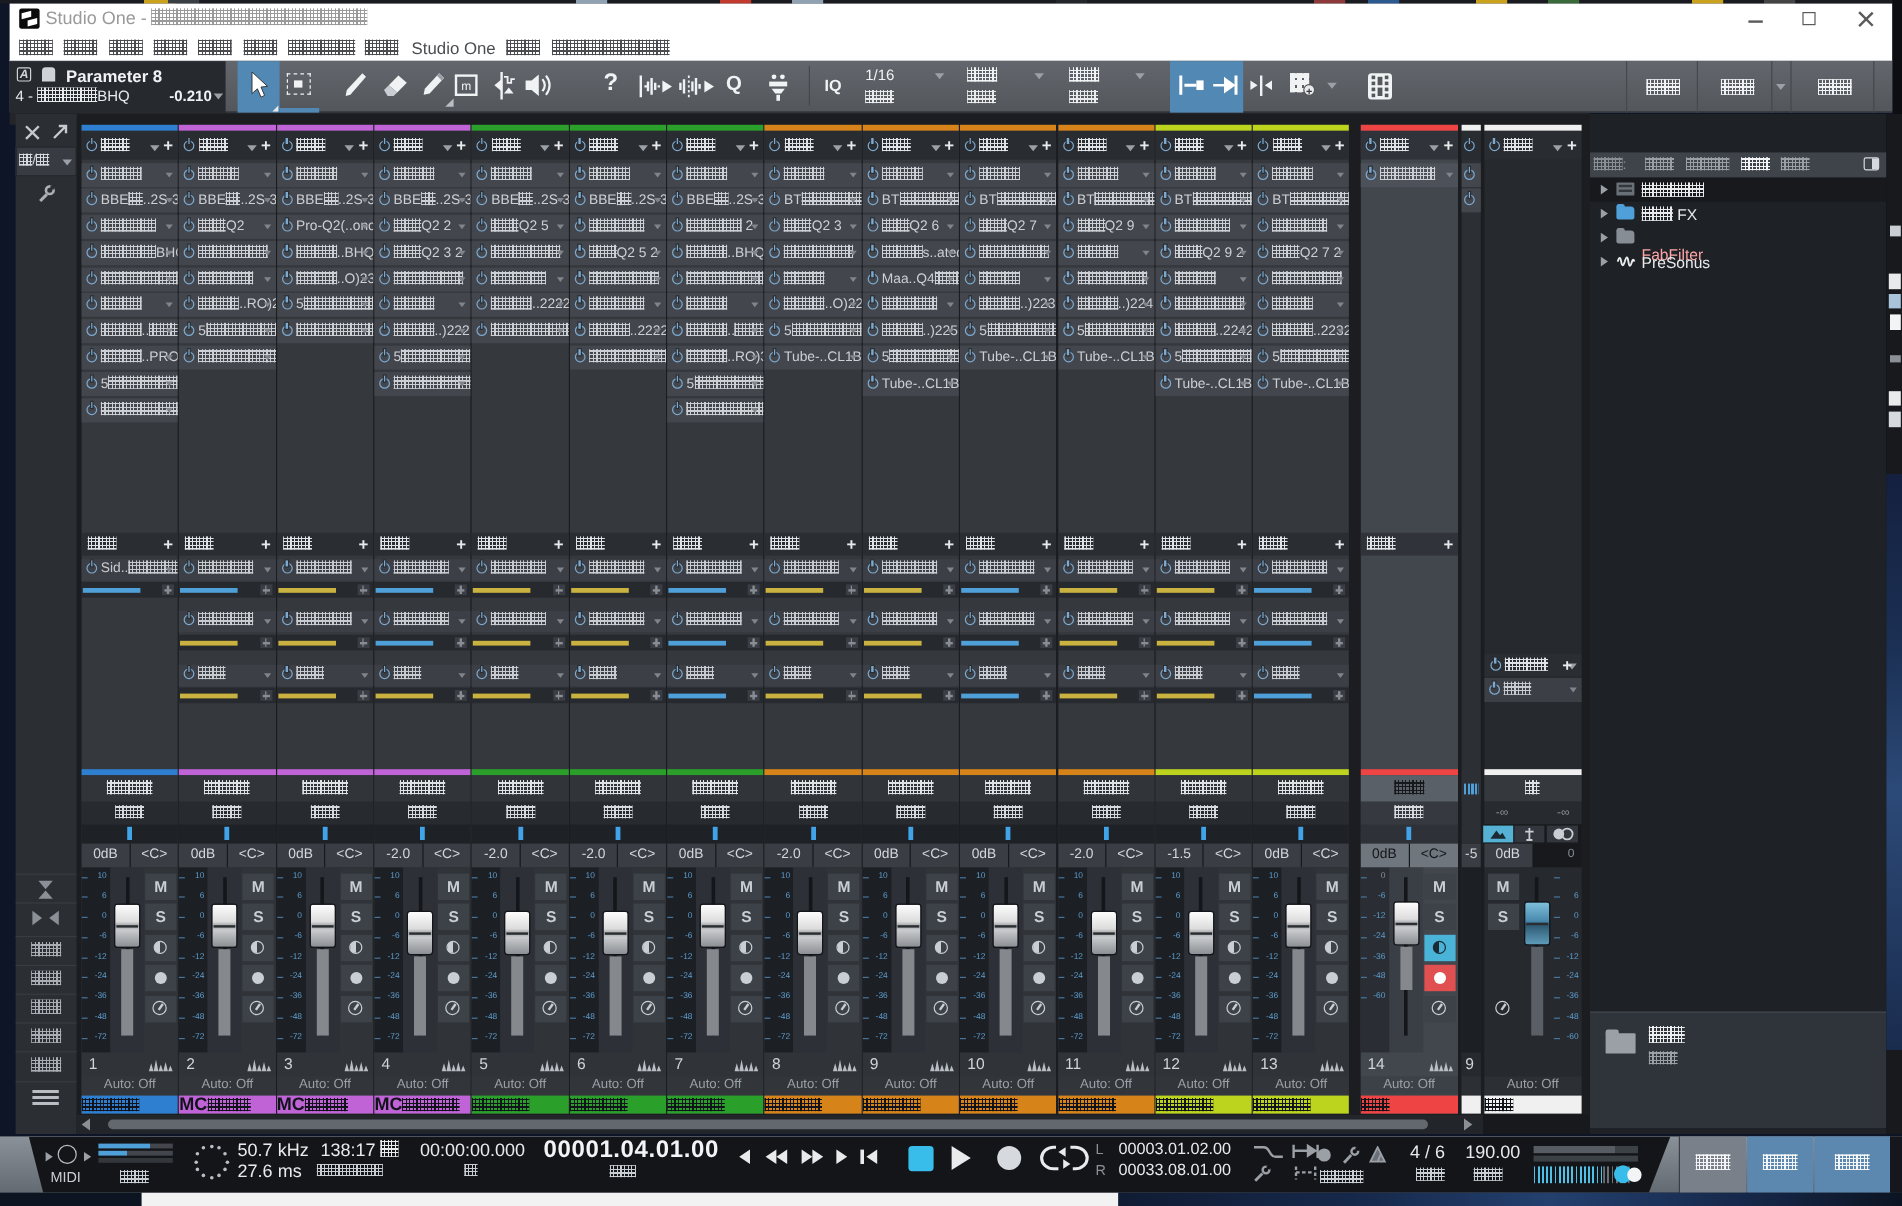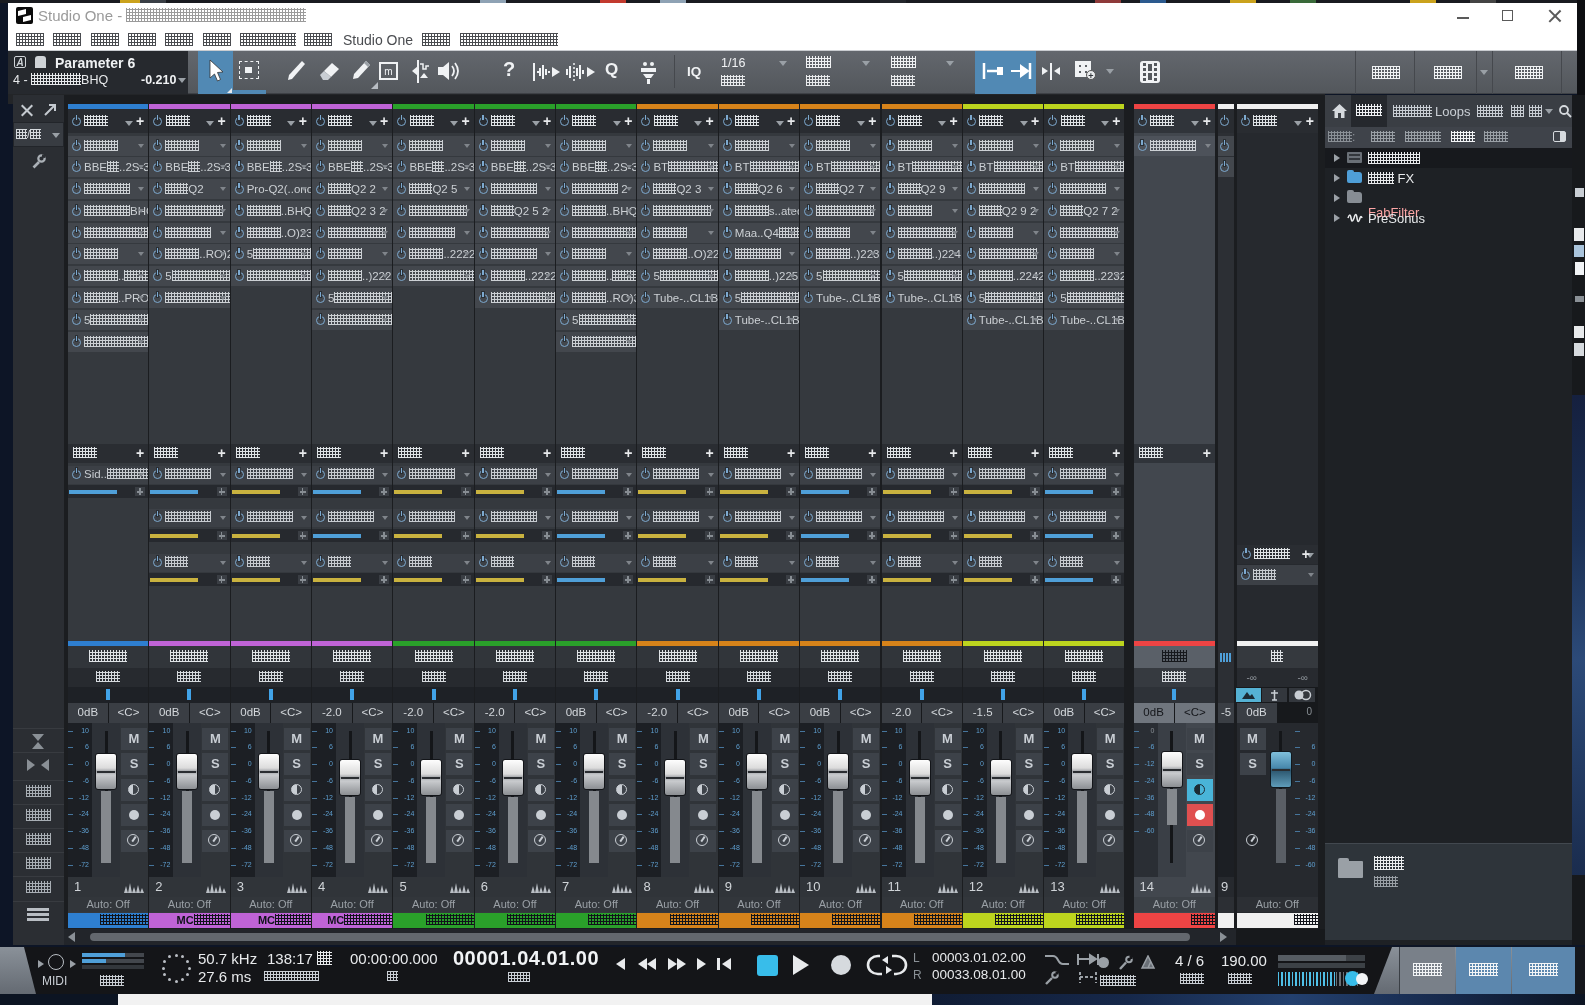--- a/index.html
+++ b/index.html
@@ -40,21 +40,21 @@
 .scl p:before{content:"";float:left;width:5px;height:1px;background:#46759c;margin-top:8px}
 .trk{position:absolute;left:24px;top:0;width:28px;height:154px;background:#2d3137}
 .slot{position:absolute;left:50%;margin-left:-1.5px;top:8px;bottom:14px;width:3px;background:#141619}
 .cap{position:absolute;left:3px;width:22px;height:37px;border-radius:3px;background:linear-gradient(#fdfdfd,#dcdcdc 40%,#9fa2a6 50%,#c9cbce 60%,#8c8f93);border:1px solid #131519}
 .cap:after{content:"";position:absolute;left:1px;right:1px;top:17px;height:2px;background:#2a2d31}
 .mbar{position:absolute;left:9px;width:10px;background:#85898e}
 .btns{position:absolute;left:52px;top:0;width:29px;height:154px}
 .bt{position:absolute;left:1px;width:26px;height:22px;background:#3d4249;color:#c9ced4;font-size:13px;font-weight:bold;text-align:center;line-height:22px}
 .num{position:absolute;left:0;right:0;bottom:0;height:20px;color:#d0d4d8;font-size:13px;line-height:20px;padding-left:6px}
 .auto{position:absolute;left:0;right:0;top:793px;height:15px;background:#32363b;color:#9aa0a6;font-size:11px;line-height:15px;text-align:center}
-.lbl{position:absolute;left:0;right:0;top:809px;height:15px;color:#10131a;font-size:11px;font-weight:bold;line-height:15px;text-align:right;overflow:hidden;white-space:nowrap}
+.lbl{position:absolute;left:0;right:0;top:809px;height:15px;color:#10131a;font-size:15px;font-weight:bold;line-height:15px;text-align:left;overflow:hidden;white-space:nowrap}
 </style></head><body>
 <div class="ab" style="left:0;top:0;width:1585px;height:1005px;background:#0d1526">
     <div class="ab" style="left:0;top:0;width:1585px;height:2.5px;background:#191b20">
       <i class="ab" style="left:120px;top:0;width:26px;height:2.5px;background:#caa21d"></i>
       <i class="ab" style="left:140px;top:0;width:26px;height:2.5px;background:#3a3f46"></i>
       <i class="ab" style="left:480px;top:0;width:26px;height:2.5px;background:#8ea2b4"></i>
       <i class="ab" style="left:600px;top:0;width:26px;height:2.5px;background:#c23a2e"></i>
       <i class="ab" style="left:660px;top:0;width:26px;height:2.5px;background:#8ea2b4"></i>
       <i class="ab" style="left:880px;top:0;width:26px;height:2.5px;background:#23262b"></i>
       <i class="ab" style="left:1095px;top:0;width:26px;height:2.5px;background:#8e3a3a"></i>
@@ -85,21 +85,21 @@
     <span class="ab" style="left:203px;top:32px;font-size:14px;color:#4a4c50"><i class="z" style="width:28px;height:13px"></i></span>
     <span class="ab" style="left:240px;top:32px;font-size:14px;color:#4a4c50"><i class="z" style="width:56px;height:13px"></i></span>
     <span class="ab" style="left:304px;top:32px;font-size:14px;color:#4a4c50"><i class="z" style="width:28px;height:13px"></i></span>
     <span class="ab" style="left:343px;top:32px;font-size:14px;color:#4a4c50">Studio One</span>
     <span class="ab" style="left:422px;top:32px;font-size:14px;color:#4a4c50"><i class="z" style="width:28px;height:13px"></i></span>
     <span class="ab" style="left:460px;top:32px;font-size:14px;color:#4a4c50"><i class="z" style="width:98px;height:13px"></i></span>
     <div class="ab" style="left:8px;top:51px;width:1569px;height:43px;background:linear-gradient(#63676d,#53575c);border-bottom:1px solid #3e4146">
       <div class="ab" style="left:0px;top:0;width:180px;height:43px;background:#26292e">
         <i class="ab" style="left:6px;top:5px;width:12px;height:12px;border:1.5px solid #cfd3d7;border-radius:2px;color:#cfd3d7;font-size:10px;line-height:12px;text-align:center;font-weight:bold">A</i>
         <i class="ab" style="left:27px;top:5px;width:11px;height:12px;background:#cfd3d7;border-radius:3px 3px 0 0"></i>
-        <span class="ab" style="left:47px;top:4px;font-size:14px;font-weight:bold;color:#f0f2f4">Parameter 6</span>
+        <span class="ab" style="left:47px;top:4px;font-size:14px;font-weight:bold;color:#f0f2f4">Parameter 8</span>
         <span class="ab" style="left:5px;top:22px;font-size:12.5px;color:#e8eaec">4 - <i class="z" style="width:50px;height:12px"></i>BHQ</span>
         <span class="ab" style="left:133px;top:22px;font-size:12.5px;font-weight:bold;color:#f0f2f4">-0.210</span>
         <i class="ab tdn" style="left:170px;top:27px"></i>
       </div>
       <div class="ab" style="left:190px;top:0;width:35px;height:43px;background:#5189b4">
         <svg class="ab" style="left:8px;top:8px" width="20" height="24" viewBox="0 0 20 24">
           <path d="M4 1 L4 19 L8.5 15 L11.5 22 L14.5 20.5 L11.5 13.5 L17 13 Z" fill="#fff" stroke="#333" stroke-width="0.8"></path>
         </svg>
         <i class="ab" style="right:1px;bottom:1px;width:0;height:0;border-left:5px solid transparent;border-bottom:5px solid #e8eaec"></i>
       </div>
@@ -1388,36 +1388,20 @@
       <div class="auto" style="background:#2c2f34">Auto: Off</div>
       <div class="lbl" style="background:#f0f0f0"><i class="z" style="width:24px;height:11px"></i></div>
     </div>
     <div class="ab" style="left:64px;top:929px;width:1172px;height:16px;background:#22252a">
       <i class="ab" style="left:4px;top:3px;width:0;height:0;border-top:5px solid transparent;border-bottom:5px solid transparent;border-right:7px solid #8a9096"></i>
       <i class="ab" style="left:26px;top:4px;width:1100px;height:8px;background:#63686e;border-radius:4px"></i>
       <i class="ab" style="left:1156px;top:3px;width:0;height:0;border-top:5px solid transparent;border-bottom:5px solid transparent;border-left:7px solid #8a9096"></i>
     </div>
     <div class="ab" style="left:1236px;top:929px;width:89px;height:16px;background:#17191c"></div>
     <div class="ab" style="left:1325px;top:95px;width:247px;height:850px;background:#1e2125">
-      <div class="ab" style="left:0;top:0;width:247px;height:32px;background:#3a3e44">
-        <svg class="ab" style="left:6px;top:8px" width="17" height="16" viewBox="0 0 17 16">
-          <path d="M8.5 1 L16 8 H13.5 V15 H10 V10 H7 V15 H3.5 V8 H1 Z" fill="#d6dade"></path>
-        </svg>
-        <div class="ab" style="left:26px;top:0;width:36px;height:32px;background:#25282d;color:#f0f2f4;font-size:13px;line-height:32px;text-align:center"><i class="z" style="width:26px;height:12px"></i></div>
-        <span class="ab" style="left:68px;top:9px;font-size:13px;color:#c9ced4"><i class="z" style="width:39px;height:12px"></i></span>
-        <span class="ab" style="left:110px;top:9px;font-size:13px;color:#c9ced4">Loops</span>
-        <span class="ab" style="left:152px;top:9px;font-size:13px;color:#c9ced4"><i class="z" style="width:26px;height:12px"></i></span>
-        <span class="ab" style="left:186px;top:9px;font-size:13px;color:#c9ced4"><i class="z" style="width:13px;height:12px"></i></span>
-        <span class="ab" style="left:204px;top:9px;font-size:13px;color:#c9ced4"><i class="z" style="width:13px;height:12px"></i></span>
-        <i class="ab tdn" style="left:220px;top:14px"></i>
-        <svg class="ab" style="left:233px;top:9px" width="14" height="14" viewBox="0 0 14 14">
-          <circle cx="6" cy="6" r="4" fill="none" stroke="#d6dade" stroke-width="1.8"></circle>
-          <path d="M9 9 L13 13" stroke="#d6dade" stroke-width="1.8"></path>
-        </svg>
-      </div>
       <div class="ab" style="left:0;top:32px;width:247px;height:21px;background:#3f434a">
         <span class="ab" style="left:3px;top:3px;font-size:12px;color:#8a9096"><i class="z" style="width:24px;height:11px"></i>:</span>
         <span class="ab" style="left:46px;top:3px;font-size:12px;color:#9aa0a6"><i class="z" style="width:24px;height:11px"></i></span>
         <span class="ab" style="left:80px;top:3px;font-size:12px;color:#9aa0a6"><i class="z" style="width:36px;height:11px"></i></span>
         <span class="ab" style="left:126px;top:3px;font-size:12px;color:#f2f4f6"><i class="z" style="width:24px;height:11px"></i></span>
         <span class="ab" style="left:159px;top:3px;font-size:12px;color:#9aa0a6"><i class="z" style="width:24px;height:11px"></i></span>
         <i class="ab" style="left:228px;top:4px;width:13px;height:11px;border:1.5px solid #d6dade;border-radius:2px;background:linear-gradient(90deg,transparent 55%,#d6dade 55%)"></i>
       </div>
       <div class="ab" style="left:0;top:53px;width:247px;height:20px;background:#17191d;">
         <i class="ab" style="left:9px;top:6px;width:0;height:0;border-top:4.5px solid transparent;border-bottom:4.5px solid transparent;border-left:6px solid #9aa0a6"></i>

